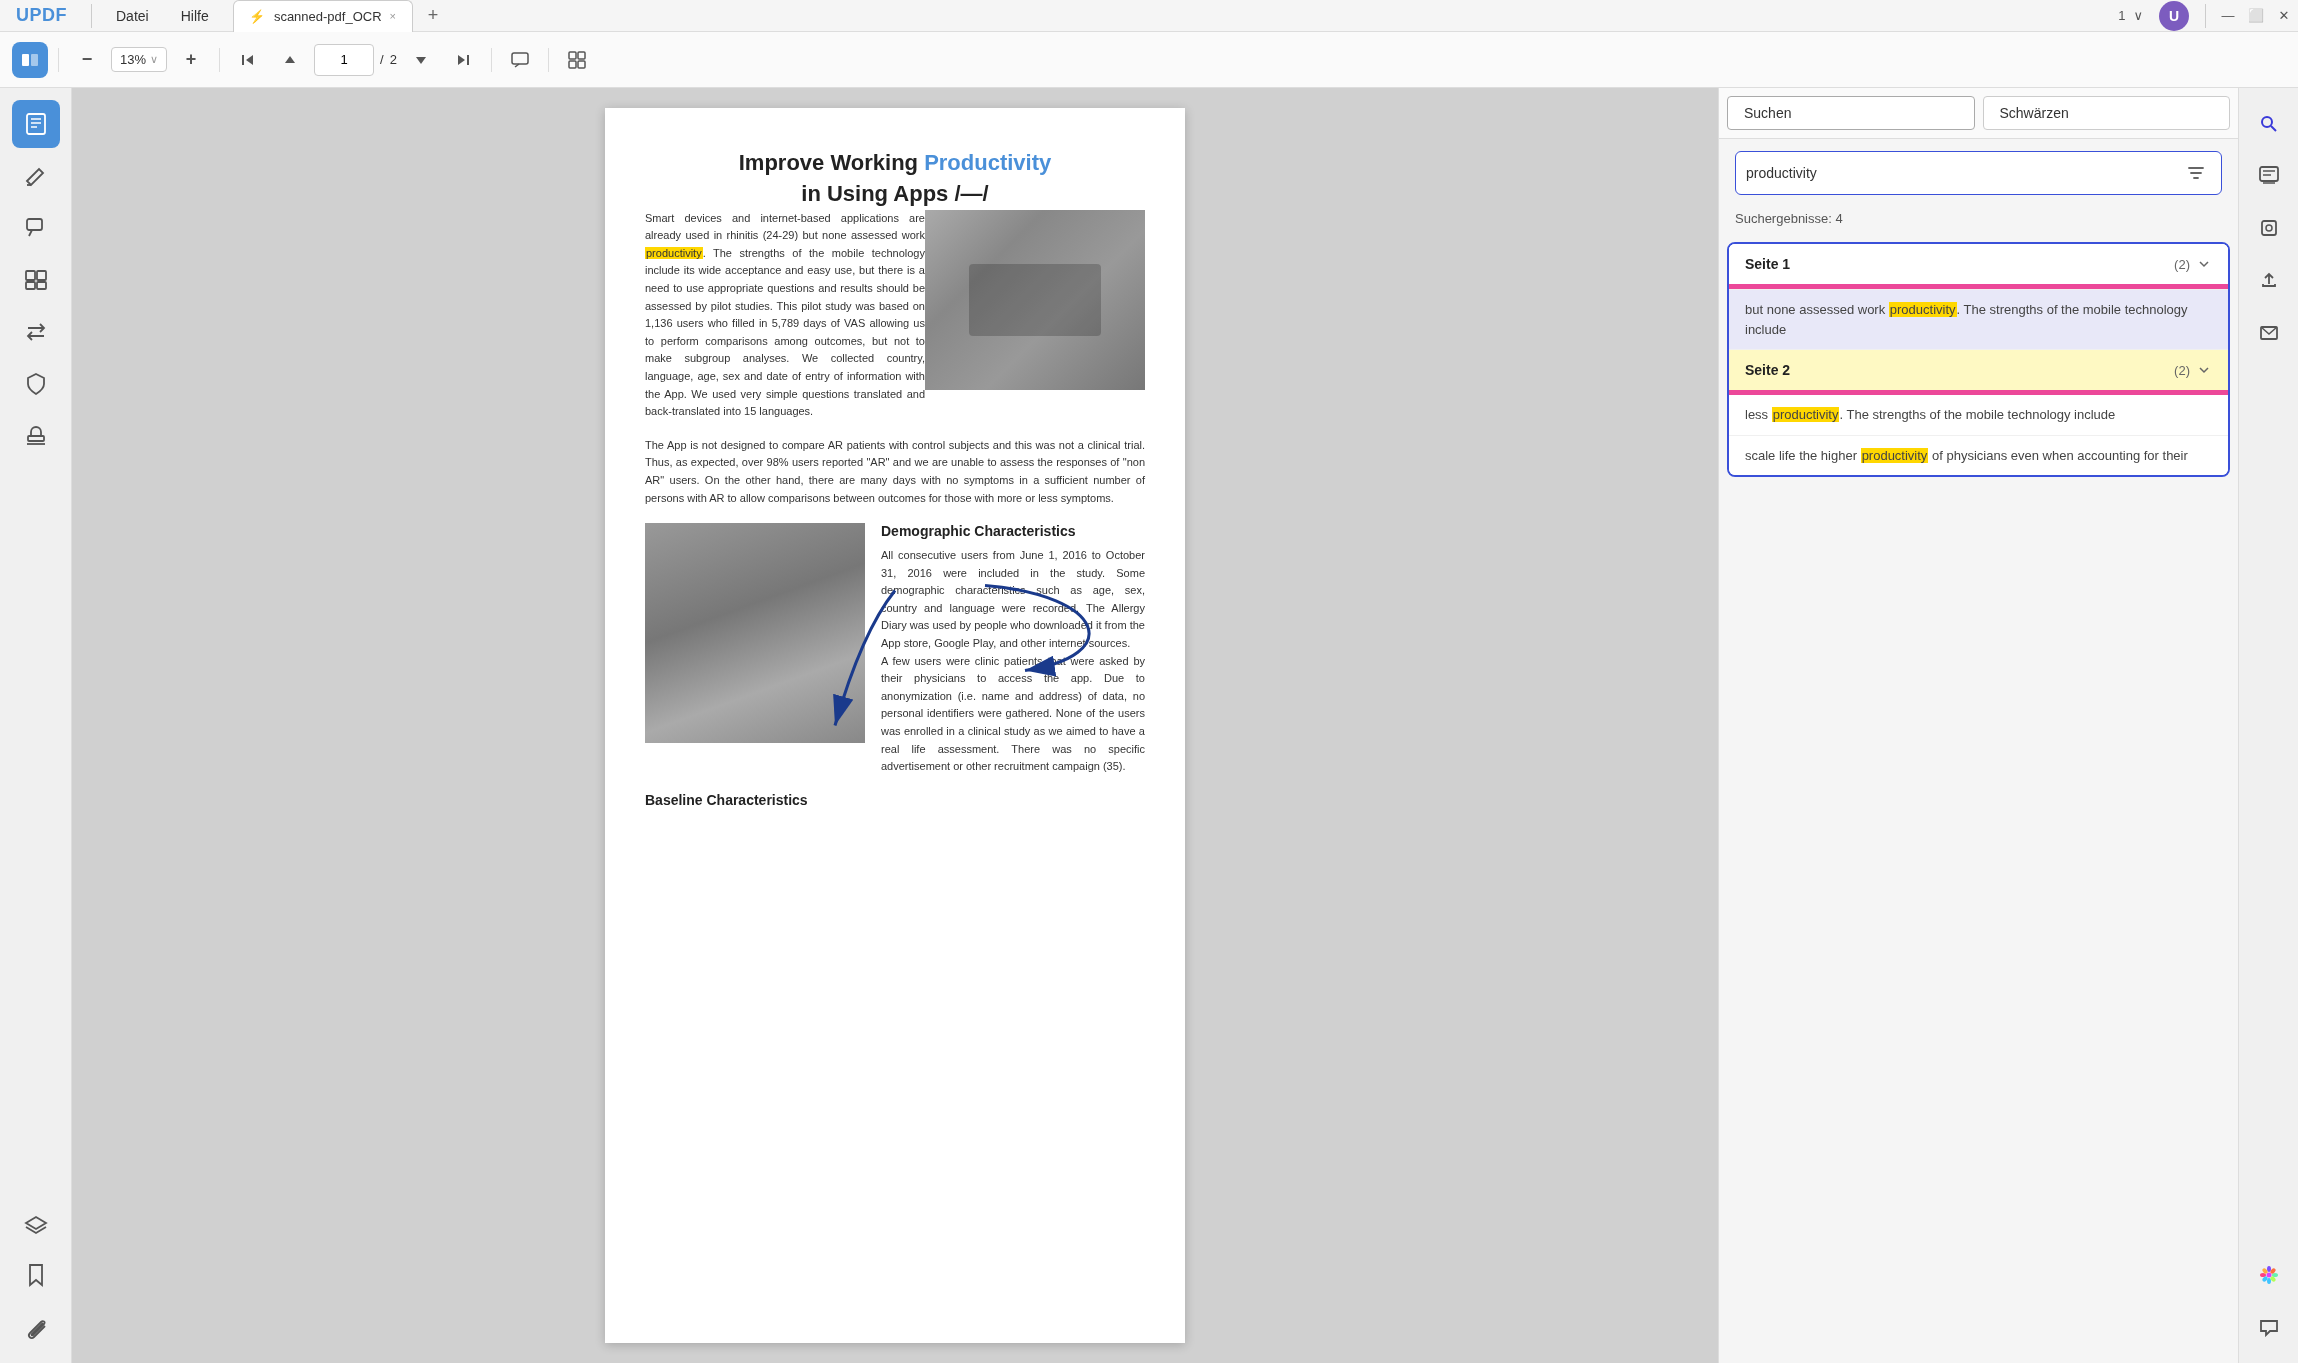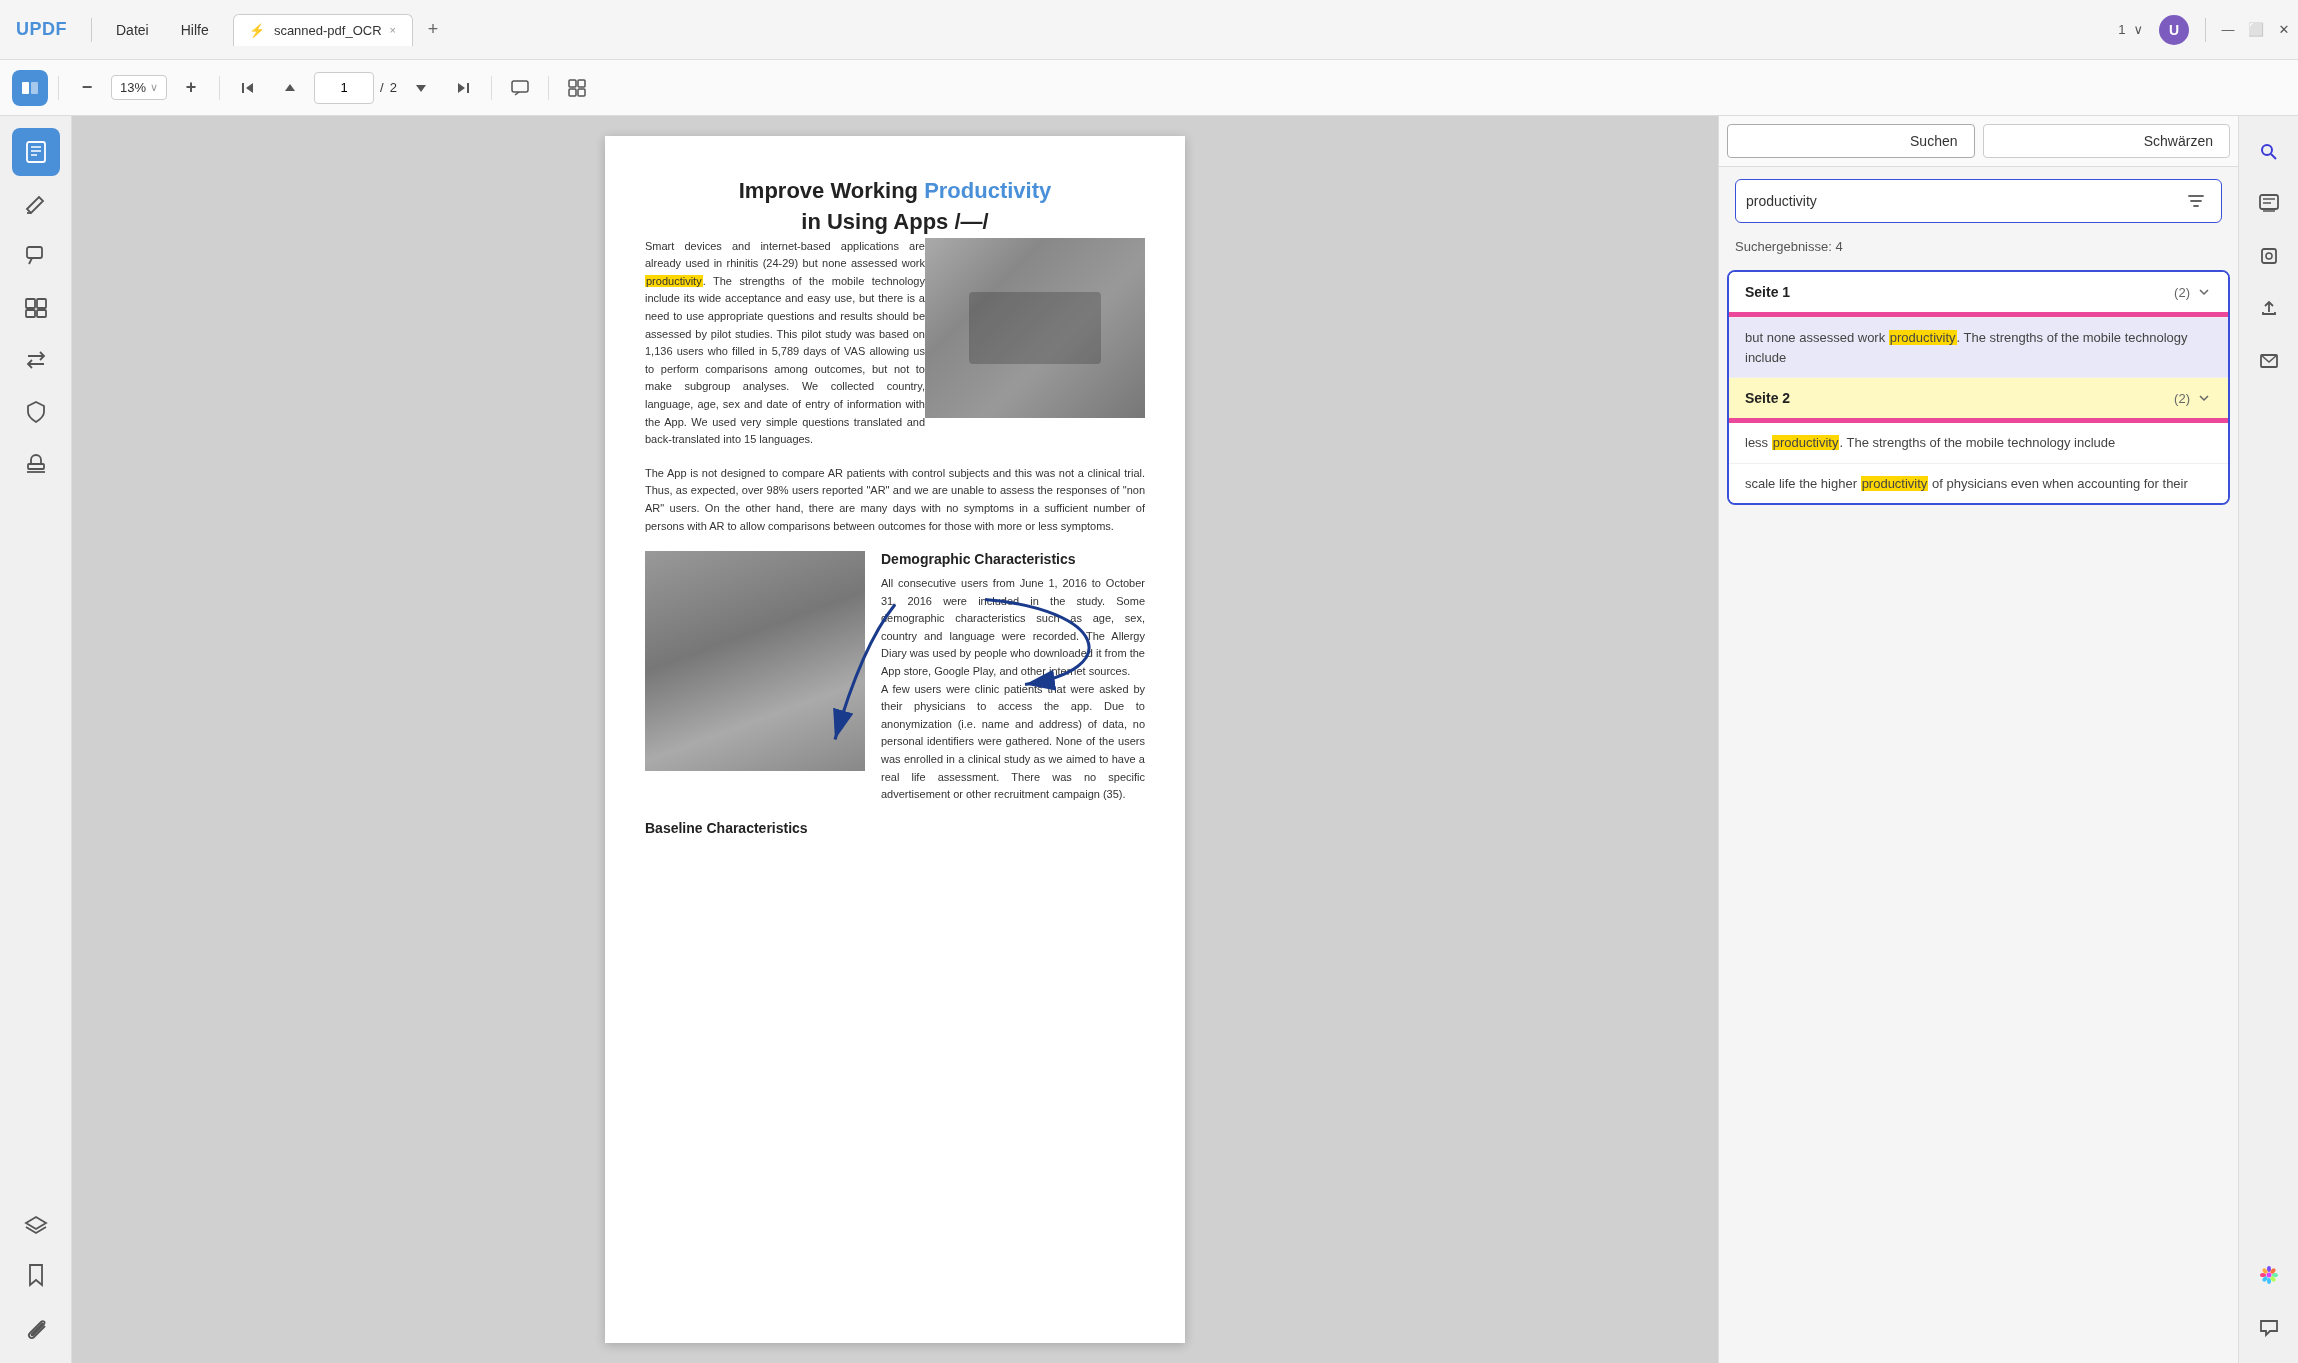--- a/index.html
+++ b/index.html
@@ -1,20 +1,20 @@
 <!DOCTYPE html>
 <html><head>
   <meta charset="utf-8">
   <style>
     * { box-sizing: border-box; margin: 0; padding: 0; }
     body { font-family: 'Segoe UI', Arial, sans-serif; background: #e8e8e8; width: 2298px; height: 1363px; overflow: hidden; display: flex; flex-direction: column; }
 
     
     .titlebar {
-      height: 60px;
+      height: 32px;
       background: #f5f5f5;
       display: flex;
       align-items: center;
       border-bottom: 1px solid #ddd;
       flex-shrink: 0;
     }
     .titlebar-logo {
       padding: 0 16px;
       font-weight: bold;
       font-size: 18px;
@@ -304,21 +304,21 @@
       display: flex;
       align-items: center;
       padding: 8px;
       border-bottom: 1px solid #ddd;
       background: #fafafa;
       gap: 8px;
     }
     .right-panel-tab {
       flex: 1;
       padding: 8px 16px;
-      text-align: right;
+      text-align: left;
       font-size: 14px;
       cursor: pointer;
       border-radius: 4px;
       border: 1px solid #ccc;
       background: #fff;
       color: #333;
     }
     .right-panel-tab.active {
       background: #fff;
       border-color: #aaa;

